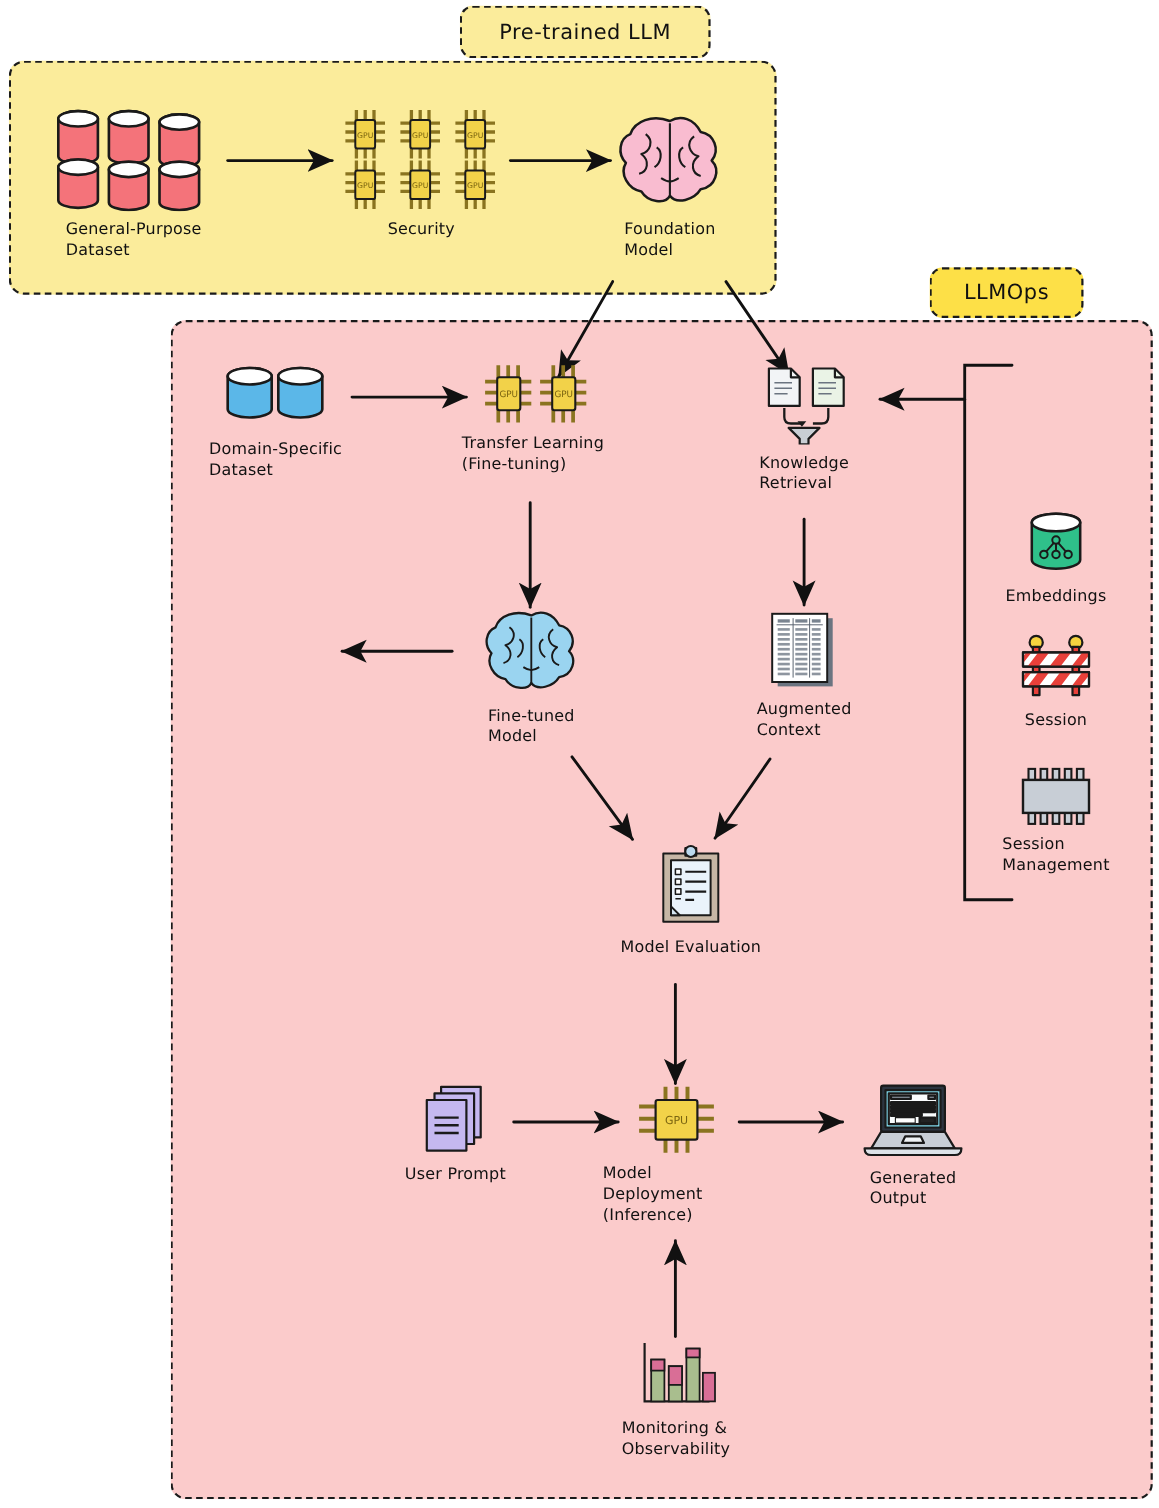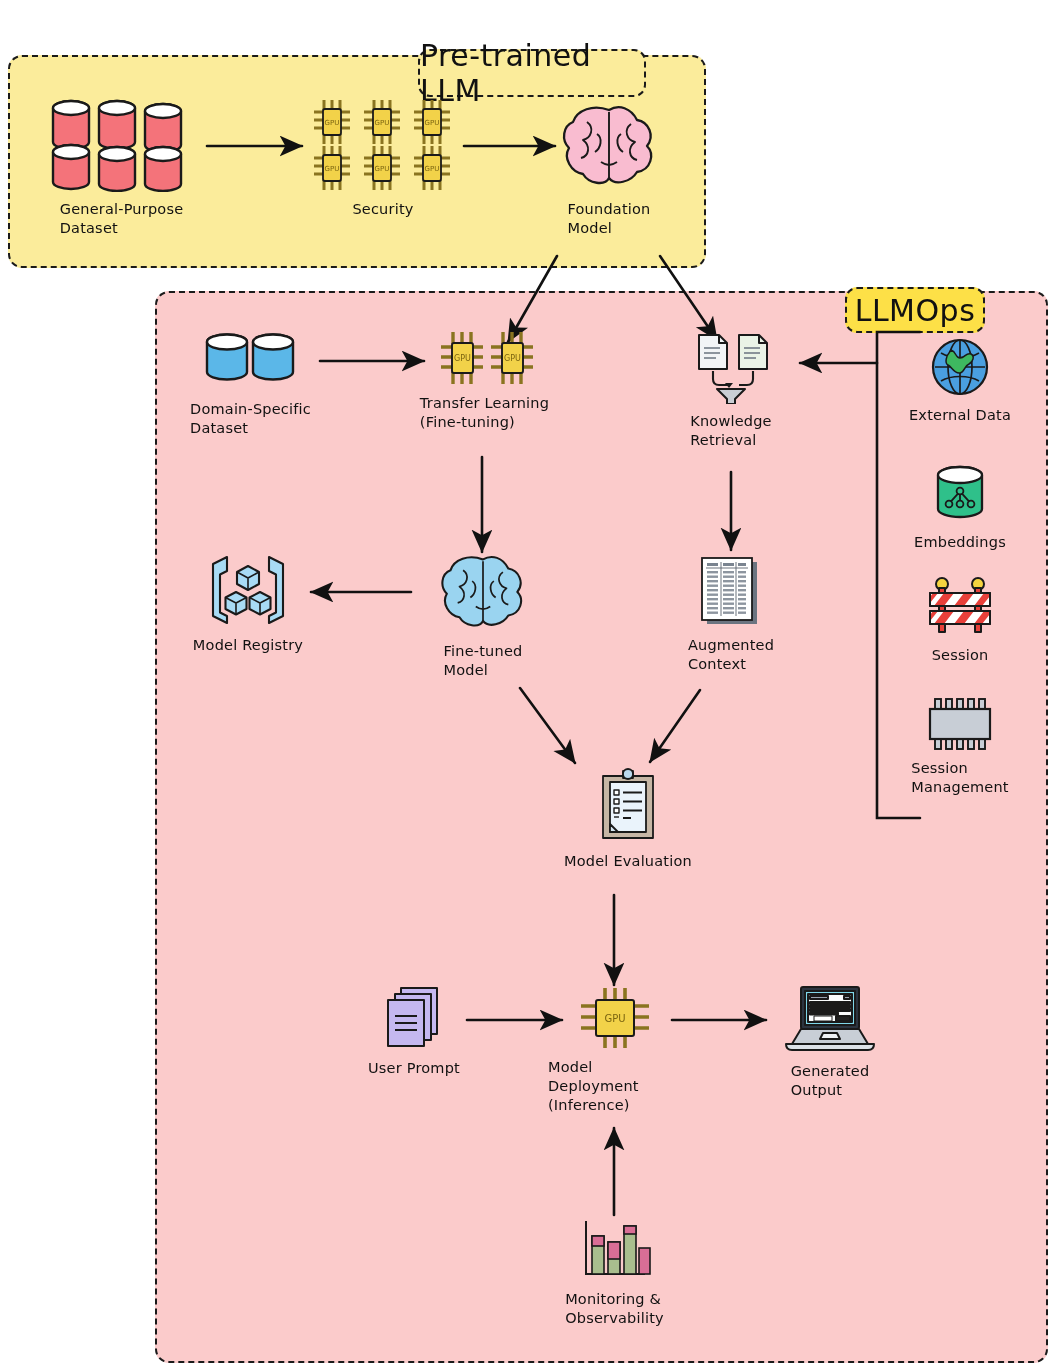--- a/index.html
+++ b/index.html
@@ -15,21 +15,21 @@
     left:8px;top:55px;width:698px;height:213px;
     background:#FBEC9B;border-radius:14px;
   }
   #llmops-group{
     left:155px;top:291px;width:893px;height:1072px;
     background:#FBCBCB;border-radius:14px;
   }
   .group-tab{
     position:absolute;border:2.5px dashed #1a1a1a;box-sizing:border-box;
     border-radius:12px;display:flex;align-items:center;justify-content:center;
-    font-size:30px;color:#111;letter-spacing:.5px;margin-top:44px;
+    font-size:19px;color:#111;letter-spacing:.5px;
   }
   #pretrained-tab{
     left:418px;top:5px;width:228px;height:48px;background:#FBEC9B;
   }
   #llmops-tab{
     left:845px;top:243px;width:140px;height:46px;background:#fde047;
   }
 
   
   .node{position:absolute;display:flex;flex-direction:column;align-items:center;}
@@ -268,43 +268,20 @@
           <path d="M66,39 v8 q0,6 -6,6 h-8" fill="none" stroke-width="2.1"></path>
           <path d="M38,51 l4,5 l4,-5" fill="#1a1a1a" stroke="none"></path>
           <path d="M30,57 h28 l-10,10 v5 h-8 v-5 z" fill="#C9CED4"></path>
         </g>
       </svg>
     </div>
     <div class="label">Knowledge
 Retrieval</div>
   </div>
 
-  <div class="node" style="left:187px;top:552px;width:122px;">
-    <div class="icon">
-      <svg width="82" height="76" viewBox="0 0 82 76">
-        <g stroke="#1a1a1a" stroke-width="2.1" fill="#A8DBF5" stroke-linejoin="round">
-          <path d="M20,5 L6,12 v52 l14,7 v-7 l-7,-3.5 v-38 l7,-3.5 z"></path>
-          <path d="M62,5 L76,12 v52 l-14,7 v-7 l7,-3.5 v-38 l-7,-3.5 z"></path>
-          <g>
-            <path d="M41,14 l11,6 v12 l-11,6 l-11,-6 v-12 z"></path>
-            <path d="M30,20 l11,6 l11,-6 M41,26 v12" fill="none" stroke-width="1.6"></path>
-          </g>
-          <g>
-            <path d="M29,40 l10.5,5.5 v11.5 l-10.5,5.5 l-10.5,-5.5 v-11.5 z"></path>
-            <path d="M18.5,45.5 l10.5,5.5 l10.5,-5.5 M29,51 v11.5" fill="none" stroke-width="1.6"></path>
-          </g>
-          <g>
-            <path d="M53,40 l10.5,5.5 v11.5 l-10.5,5.5 l-10.5,-5.5 v-11.5 z"></path>
-            <path d="M42.5,45.5 l10.5,5.5 l10.5,-5.5 M53,51 v11.5" fill="none" stroke-width="1.6"></path>
-          </g>
-        </g>
-      </svg>
-    </div>
-    <div class="label">Model Registry</div>
-  </div>
 
   <div class="node" style="left:431px;top:550px;width:104px;">
     <div class="icon">
       <svg width="94" height="84" viewBox="0 0 104 92">
         <g stroke="#1a1a1a" stroke-width="2.3" fill="#9AD4F0" stroke-linejoin="round">
           <path d="M52,10 C36,4 20,10 16,22 C6,26 4,40 12,48 C6,58 14,72 26,74 C32,84 48,86 52,78 C58,86 74,82 80,72 C94,70 98,54 90,46 C98,36 92,22 80,20 C74,8 62,4 52,10 Z"></path>
           <g fill="none" stroke-width="1.9">
             <path d="M52,12 v66"></path>
             <path d="M30,22 C38,28 34,38 26,40 C34,46 32,56 24,58"></path>
             <path d="M74,24 C66,30 70,40 78,42 C70,48 72,58 80,60"></path>
@@ -470,34 +447,20 @@
             <rect x="46" y="8" width="12" height="8" fill="#D96E96"></rect>
             <rect x="61" y="30" width="11" height="26" fill="#D96E96"></rect>
           </g>
         </g>
       </svg>
     </div>
     <div class="label">Monitoring &amp;
 Observability</div>
   </div>
 
-  <div class="node" style="left:900px;top:336px;width:120px;">
-    <div class="icon">
-      <svg width="62" height="62" viewBox="0 0 62 62">
-        <g stroke="#1a1a1a" stroke-width="2.2" fill="none">
-          <circle cx="31" cy="31" r="27" fill="#4A9FE0"></circle>
-          <path d="M12,17 C22,23 40,23 50,17 M6,31 h50 M12,45 C22,39 40,39 50,45" stroke-width="1.7"></path>
-          <ellipse cx="31" cy="31" rx="12" ry="27" stroke-width="1.7"></ellipse>
-          <path d="M31,4 v54" stroke-width="1.7"></path>
-          <path d="M22,14 c6,2 4,8 9,8 c5,0 6,-6 11,-4 c4,2 2,8 -2,10 c-5,2 -4,8 -9,9 c-6,1 -8,-6 -12,-8 c-4,-2 -1,-10 1,-12 z" fill="#3EB860" stroke="#1a1a1a" stroke-width="1.5"></path>
-        </g>
-      </svg>
-    </div>
-    <div class="label">External Data</div>
-  </div>
 
   <div class="node" style="left:900px;top:463px;width:120px;">
     <div class="icon">
       <svg width="62" height="62" viewBox="0 0 62 62">
         <g stroke="#1a1a1a" stroke-width="2.3" fill="#2FC08A">
           <path d="M9,12 a22,8 0 0 1 44,0 v34 a22,8 0 0 1 -44,0 z"></path>
           <ellipse cx="31" cy="12" rx="22" ry="8" fill="#ffffff"></ellipse>
           <g fill="none" stroke-width="1.8">
             <circle cx="31" cy="28" r="3.4" fill="#2FC08A"></circle>
             <circle cx="20" cy="41" r="3.4" fill="#2FC08A"></circle>

